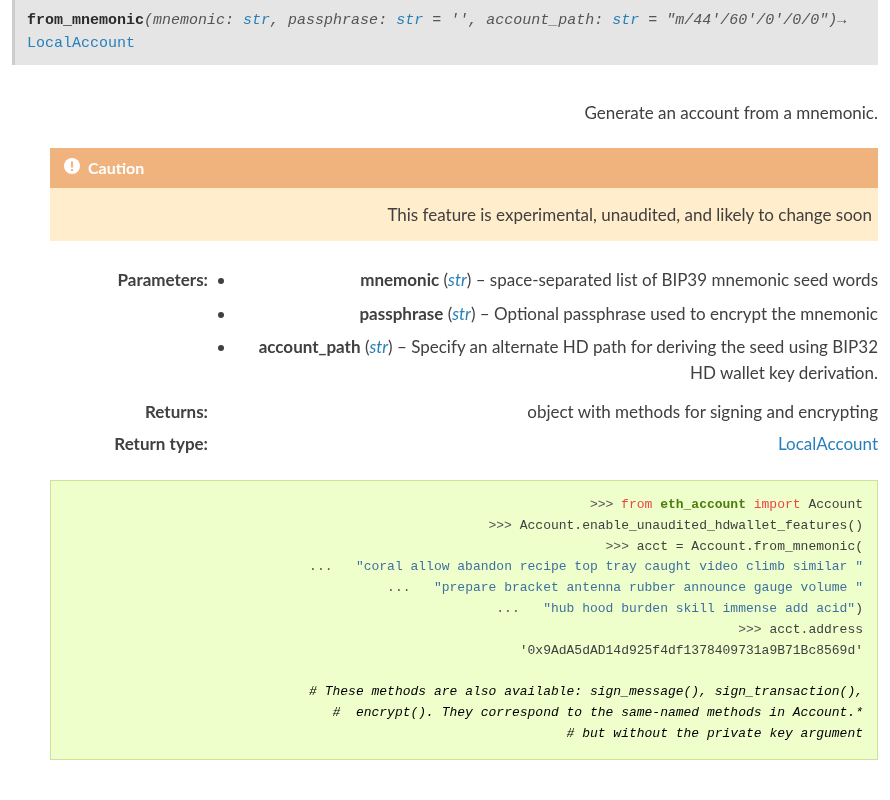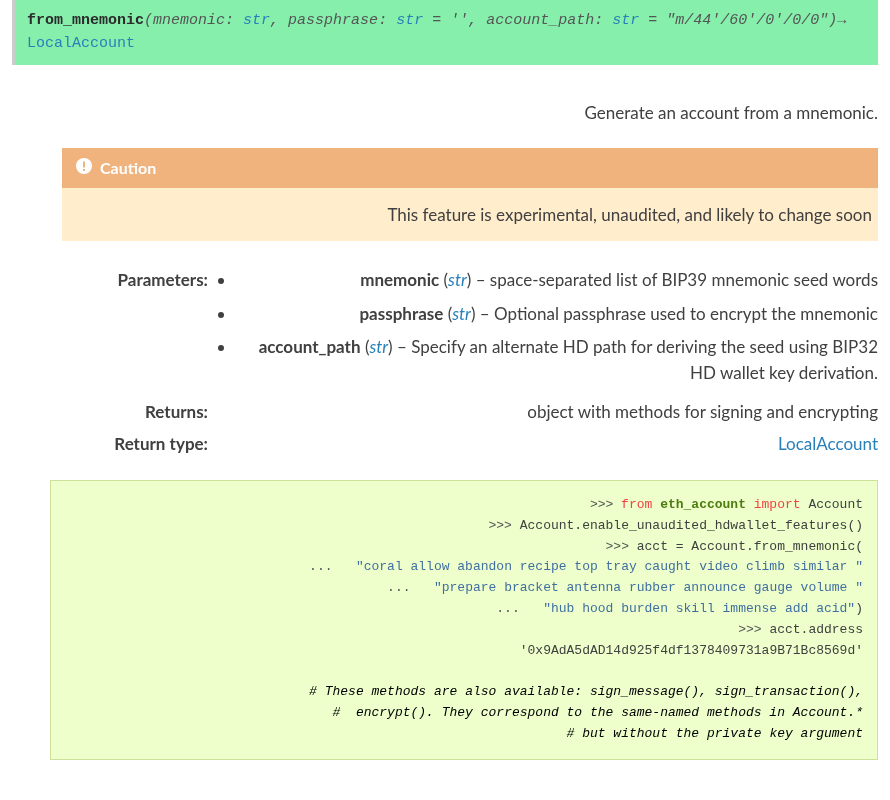--- a/index.html
+++ b/index.html
@@ -6,21 +6,21 @@
   body {
     font-family: Lato, -apple-system, "Segoe UI", Roboto, Helvetica, Arial, sans-serif;
     color: #404040;
     margin: 0;
     padding: 0 12px;
     font-size: 16px;
     line-height: 1.5;
     background: #fff;
   }
   .signature {
-    background: #86efac;
+    background: #e5e5e5;
     border-left: 3px solid #ccc;
     padding: 10px 10px 10px 12px;
     font-family: "SFMono-Regular", Consolas, "Liberation Mono", Menlo, monospace;
     font-size: 15px;
     color: #555;
   }
   .signature .fn {
     font-weight: 700;
     color: #2b2b2b;
     font-style: normal;
@@ -40,21 +40,21 @@
     text-decoration: none;
     cursor: pointer;
   }
   .body {
     padding: 18px 0 0 38px;
     font-size: 17px;
     color: #404040;
     text-align: right;
   }
   .admonition {
-    margin: 22px 0 26px 12px;
+    margin: 22px 0 26px 0;
   }
   .admonition-title {
     background: #f0b37e;
     color: #fff;
     font-weight: 700;
     padding: 8px 12px 8px 14px;
     display: flex;
     align-items: center;
     gap: 8px;
     font-size: 16px;

